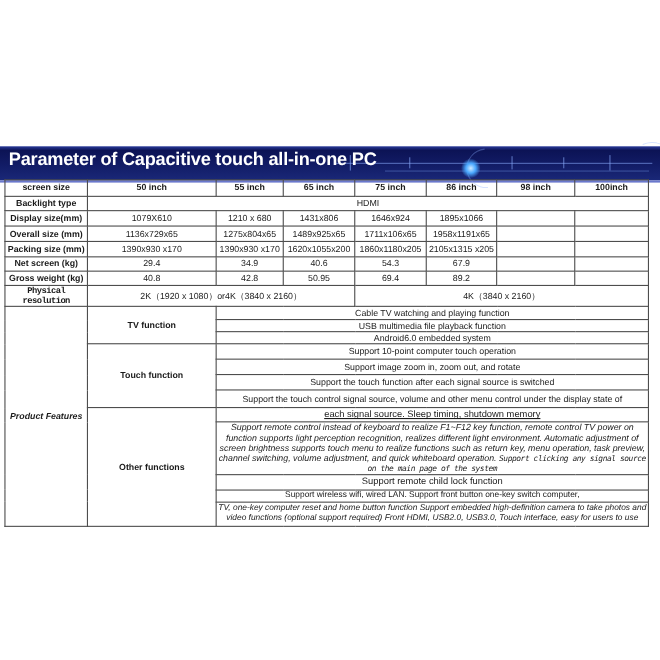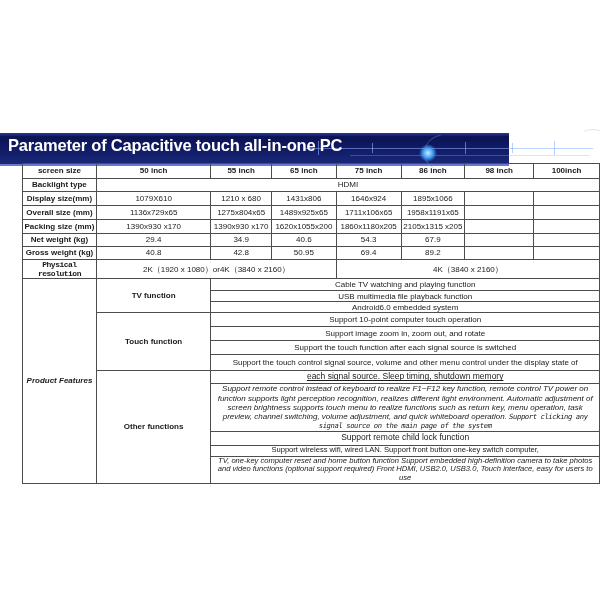--- a/index.html
+++ b/index.html
@@ -1,33 +1,33 @@
 <!DOCTYPE html>
 <html><head>
 <meta charset="utf-8">
 <style>
   html,body{margin:0;padding:0;background:#fff;}
   #page{position:relative;width:600px;height:600px;background:#ffffff;overflow:hidden;
         font-family:"Liberation Sans",sans-serif;color:#1a1a1a;}
 
   
-  #banner{position:absolute;left:0;top:133px;width:509px;height:31px;
+  #banner{position:absolute;left:0;top:133px;width:600px;height:31px;
           background:linear-gradient(180deg,#2a3a9a 0%,#0c1355 12%,#121c66 55%,#1a2878 100%);
           border-bottom:2px solid #6a78cc;}
   #banner .title{position:absolute;left:8px;top:3px;color:#ffffff;font-weight:bold;
                  font-size:16.5px;letter-spacing:-0.2px;white-space:nowrap;}
   .circuit-line{position:absolute;height:1px;background:rgba(140,175,255,.55);}
   .circuit-tick{position:absolute;width:1px;background:rgba(140,175,255,.6);}
   .glow-dot{position:absolute;width:18px;height:18px;border-radius:50%;
             background:radial-gradient(circle,#cfeaff 0%,#4aa8ff 35%,rgba(30,80,220,0) 70%);}
   .arc{position:absolute;border:1px solid rgba(140,175,255,.35);border-radius:50%;
        border-top-color:transparent;border-right-color:transparent;}
 
   
-  #spec{position:absolute;left:22px;top:163px;border-collapse:collapse;table-layout:fixed;}
+  #spec{position:absolute;left:4px;top:163px;border-collapse:collapse;table-layout:fixed;}
   #spec td{border:1px solid #4d4d4d;text-align:center;vertical-align:middle;
            padding:0 1px;font-size:8px;line-height:1.15;overflow:hidden;}
   td.lab{font-weight:bold;font-size:8.5px;}
   td.colhead{font-weight:bold;font-size:8.5px;}
   td.val{font-size:8px;color:#222;}
   td.mono-lab{font-family:"Liberation Mono",monospace;font-weight:bold;font-size:8.5px;letter-spacing:-0.5px;}
   td.res{font-size:9px;}
   td.feat{font-size:8px;}
   td.feat-u span{text-decoration:underline;font-size:8.5px;margin-top:48px;}
   td.fname{font-weight:bold;font-size:9.5px;}
@@ -110,21 +110,21 @@
       <td class="val">1390x930 x170</td>
       <td class="val">1390x930 x170</td>
       <td class="val">1620x1055x200</td>
       <td class="val">1860x1180x205</td>
       <td class="val">2105x1315 x205</td>
       <td class="val"></td>
       <td class="val"></td>
     </tr>
 
     <tr style="height:13px">
-      <td class="lab">Net weight (kg)</td>
+      <td class="lab">Net screen (kg)</td>
       <td class="val">29.4</td>
       <td class="val">34.9</td>
       <td class="val">40.6</td>
       <td class="val">54.3</td>
       <td class="val">67.9</td>
       <td class="val"></td>
       <td class="val"></td>
     </tr>
 
     <tr style="height:13px">

